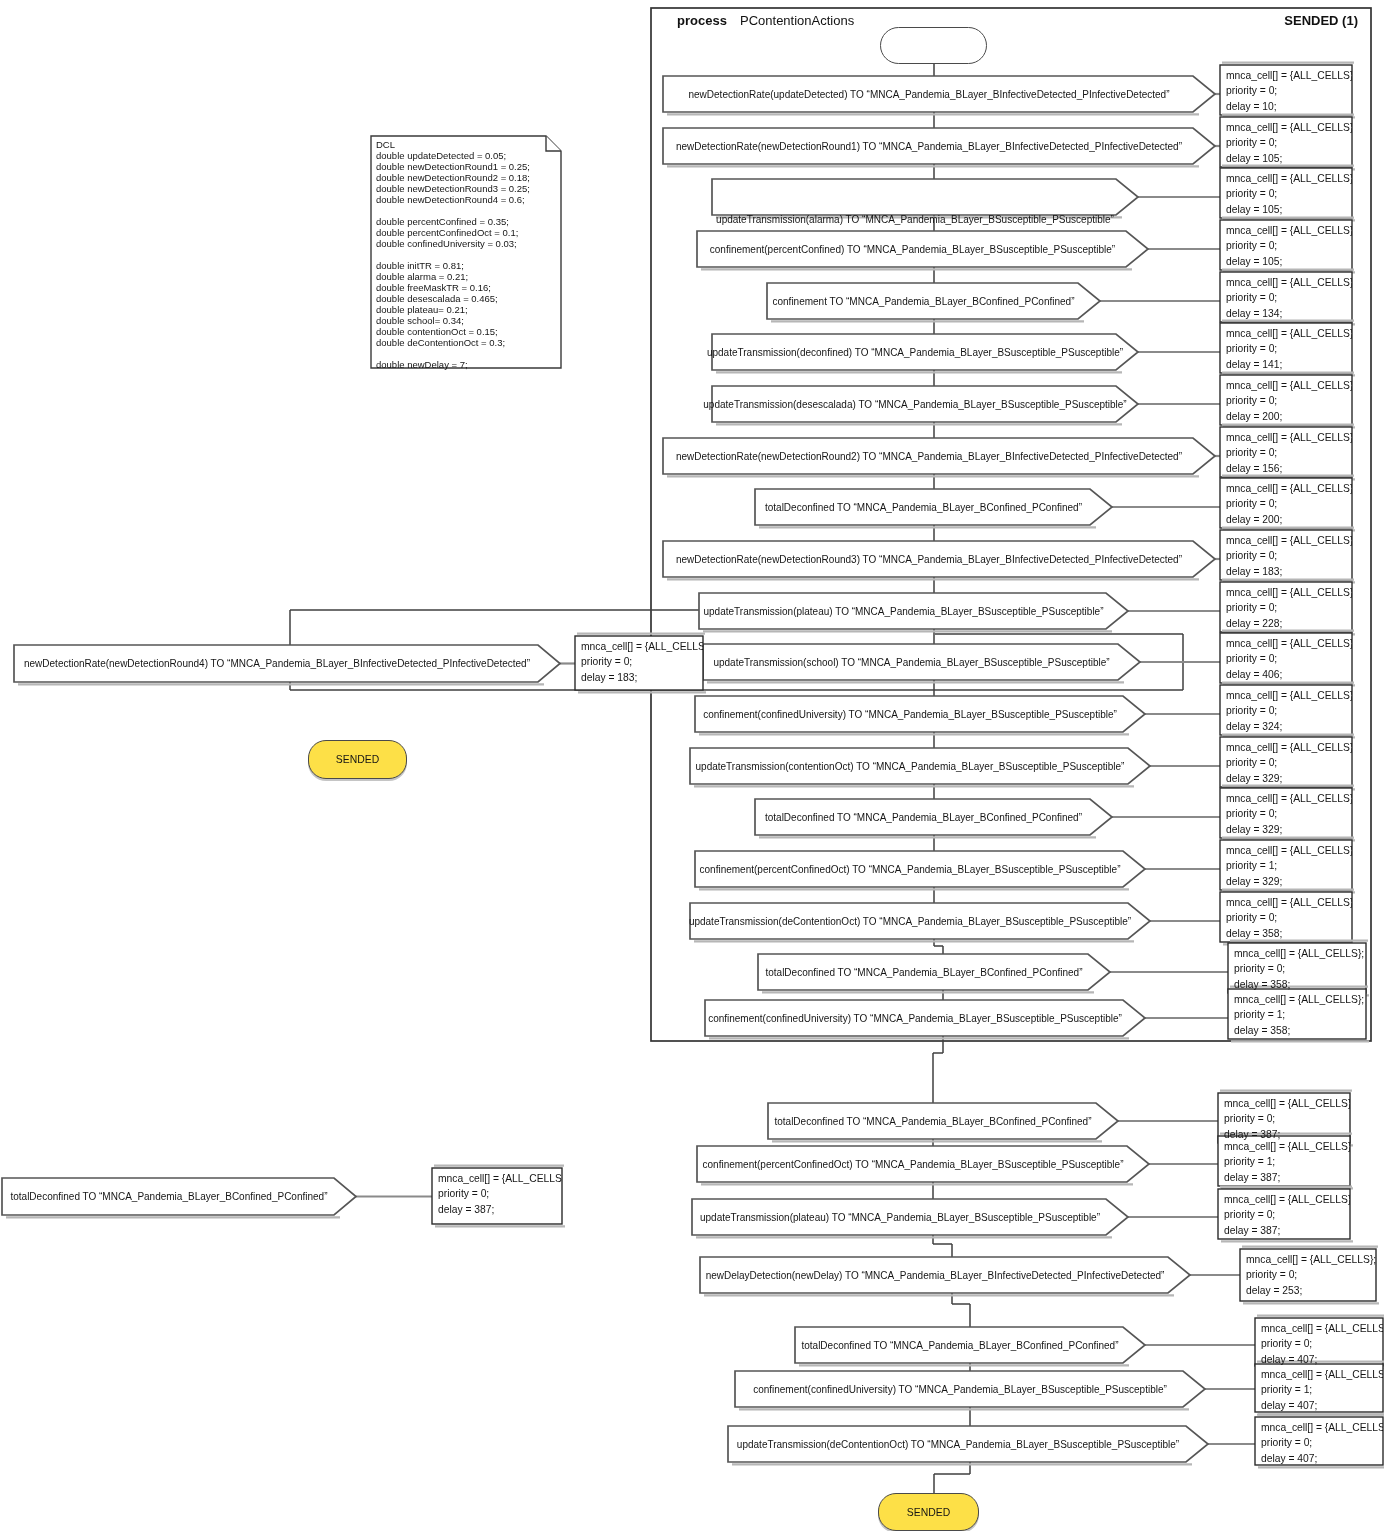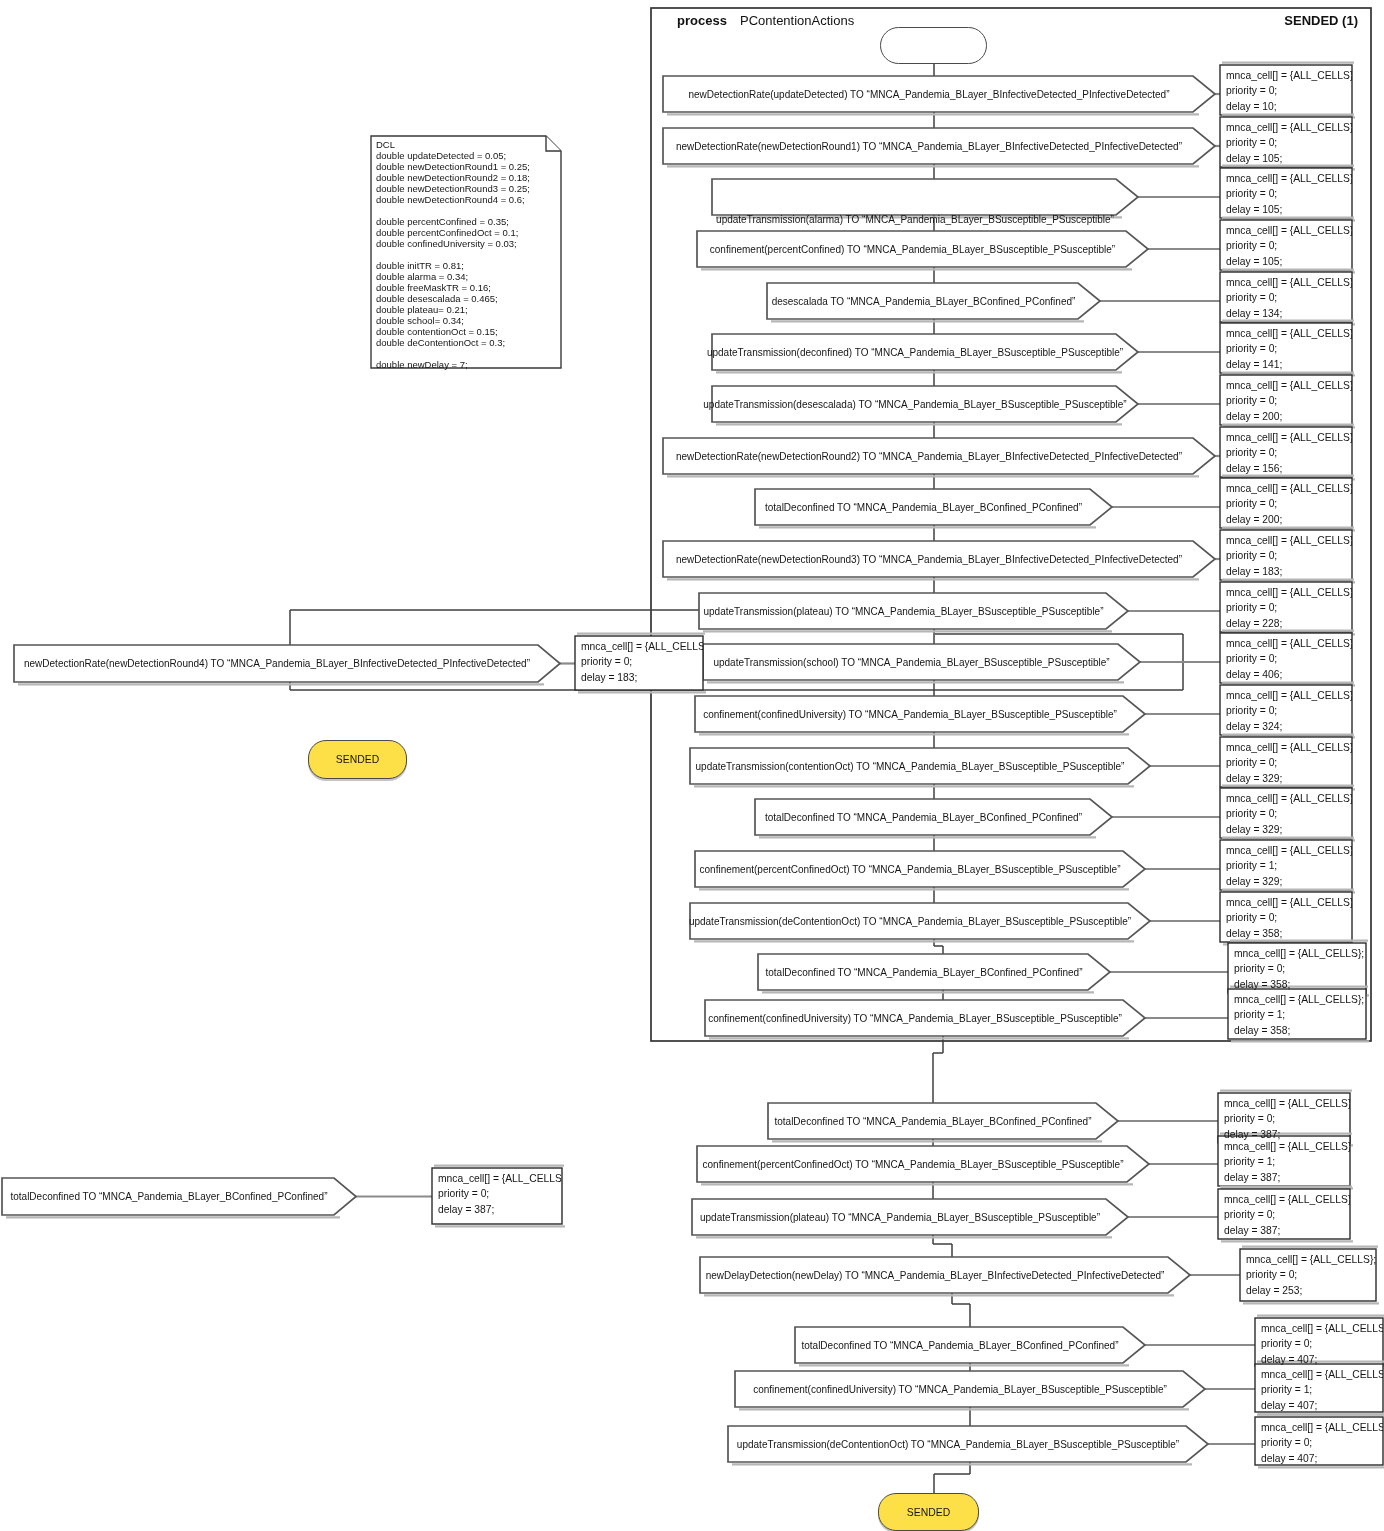--- a/index.html
+++ b/index.html
@@ -268,21 +268,21 @@
         <div class="dcl-line">double newDetectionRound1 = 0.25;</div>
         <div class="dcl-line">double newDetectionRound2 = 0.18;</div>
         <div class="dcl-line">double newDetectionRound3 = 0.25;</div>
         <div class="dcl-line">double newDetectionRound4 = 0.6;</div>
         <div class="dcl-line"></div>
         <div class="dcl-line">double percentConfined = 0.35;</div>
         <div class="dcl-line">double percentConfinedOct = 0.1;</div>
         <div class="dcl-line">double confinedUniversity = 0.03;</div>
         <div class="dcl-line"></div>
         <div class="dcl-line">double initTR = 0.81;</div>
-        <div class="dcl-line">double alarma = 0.34;</div>
+        <div class="dcl-line">double alarma = 0.21;</div>
         <div class="dcl-line">double freeMaskTR = 0.16;</div>
         <div class="dcl-line">double desescalada = 0.465;</div>
         <div class="dcl-line">double plateau= 0.21;</div>
         <div class="dcl-line">double school= 0.34;</div>
         <div class="dcl-line">double contentionOct = 0.15;</div>
         <div class="dcl-line">double deContentionOct = 0.3;</div>
         <div class="dcl-line"></div>
         <div class="dcl-line">double newDelay = 7;</div>
       </div>
 
@@ -305,21 +305,21 @@
         <div>mnca_cell[] = {ALL_CELLS};</div>
         <div>priority = 0;</div>
         <div>delay = 105;</div>
       </div>
       <div class="out-label" style="left: 697px; top: 231px; width: 431px; height: 36px;">confinement(percentConfined) TO “MNCA_Pandemia_BLayer_BSusceptible_PSusceptible”</div>
       <div class="cmt" style="left: 1220px; top: 220px; width: 126px; height: 47px;">
         <div>mnca_cell[] = {ALL_CELLS};</div>
         <div>priority = 0;</div>
         <div>delay = 105;</div>
       </div>
-      <div class="out-label" style="left: 767px; top: 283px; width: 313px; height: 36px;">desescalada TO “MNCA_Pandemia_BLayer_BConfined_PConfined”</div>
+      <div class="out-label" style="left: 767px; top: 283px; width: 313px; height: 36px;">confinement TO “MNCA_Pandemia_BLayer_BConfined_PConfined”</div>
       <div class="cmt" style="left: 1220px; top: 272px; width: 126px; height: 47px;">
         <div>mnca_cell[] = {ALL_CELLS};</div>
         <div>priority = 0;</div>
         <div>delay = 134;</div>
       </div>
       <div class="out-label" style="left: 712px; top: 334px; width: 406px; height: 36px;">updateTransmission(deconfined) TO “MNCA_Pandemia_BLayer_BSusceptible_PSusceptible”</div>
       <div class="cmt" style="left: 1220px; top: 323px; width: 126px; height: 47px;">
         <div>mnca_cell[] = {ALL_CELLS};</div>
         <div>priority = 0;</div>
         <div>delay = 141;</div>

